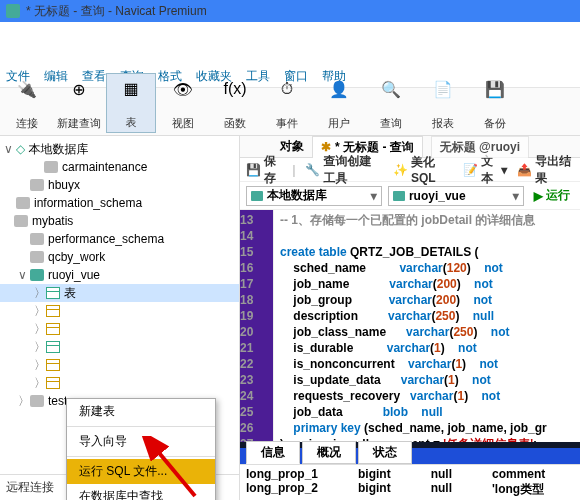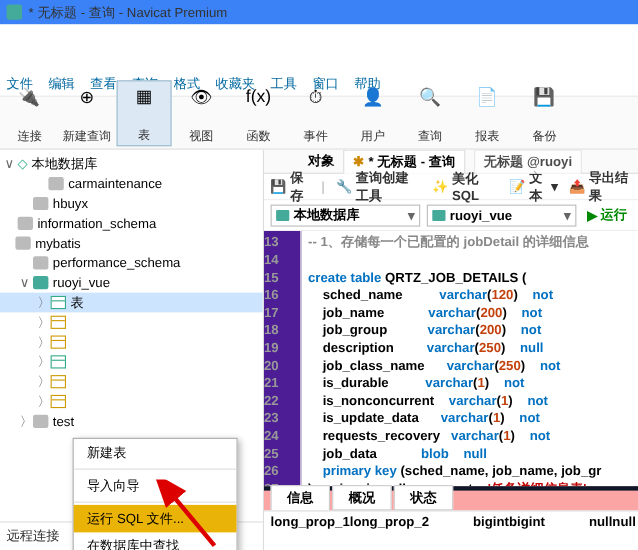--- a/index.html
+++ b/index.html
@@ -40,25 +40,25 @@
 .sel .sico { width: 12px; height: 10px; background: #4a9; margin-right: 4px; border-radius: 1px; }
 .runbtn { display: flex; align-items: center; gap: 3px; color: #080; padding: 0 4px; cursor: pointer; }
 .code { flex: 1; display: flex; overflow: hidden; font-family: Consolas, monospace; }
 .gutter { width: 34px; background: #4c1d95; border-right: 1px solid #eee; text-align: left; padding: 2px 6px 0 0; color: #999; line-height: 16px; }
 .codetext { flex: 1; padding: 2px 12px 0 6px; line-height: 16px; white-space: pre; overflow: hidden; }
 .codetext .kw { color: #0070c1; }
 .codetext .ty { color: #0070c1; }
 .codetext .nn { color: #c2410c; }
 .codetext .cm { color: #888; }
 .codetext .str { color: #c00000; }
-.bottom-tabs { height: 22px; display: flex; align-items: flex-end; border-top: 4px solid #0f172a; padding-left: 6px; gap: 2px; background: #fca5a5; }
+.bottom-tabs { height: 22px; display: flex; align-items: flex-end; border-top: 6px solid #0f172a; padding-left: 6px; gap: 2px; background: #1d4ed8; }
 .btab { padding: 2px 14px; border: 1px solid #ccc; background: #fff; cursor: pointer; }
 .btab.active { border-bottom-color: #fff; }
 .bottom-grid { height: 36px; border-top: 1px solid #ddd; display: flex; padding: 2px 6px; gap: 40px; font-family: Consolas, monospace; }
-.bcol { display: flex; flex-direction: row; }
+.bcol { display: flex; flex-direction: column; }
 .dot-green { color: #3a8; }
 </style>
 </head>
 <body>
 
 <div class="titlebar">
   <span class="ico"></span>
   <span>* 无标题 - 查询 - Navicat Premium</span>
 </div>
 
@@ -122,20 +122,21 @@
     <div class="tree">
       <div class="tree-row">
         <span class="caret">∨</span><span class="dot-green">◇</span>&nbsp;<span>本地数据库</span>
       </div>
       <div id="dblist">
           <div class="tree-row" style="padding-left:44px"><span class="dbico dim"></span>carmaintenance</div>
           <div class="tree-row" style="padding-left:30px"><span class="dbico dim"></span>hbuyx</div>
           <div class="tree-row" style="padding-left:16px"><span class="dbico dim"></span>information_schema</div>
           <div class="tree-row" style="padding-left:14px"><span class="dbico dim"></span>mybatis</div>
           <div class="tree-row" style="padding-left:30px"><span class="dbico dim"></span>performance_schema</div>
+          <div class="tree-row" style="padding-left:30px"><span class="dbico dim"></span>qcby_work</div>
         </div>
       <div class="tree-row" style="padding-left:18px">
         <span class="caret">∨</span>
           <span class="dbico"></span>
           <span>ruoyi_vue</span>
       </div>
       <div class="tree-row sub" style="background:#cde4ff">
         <span class="caret">〉</span>
           <span class="tblico"></span>
           <span>表</span>

